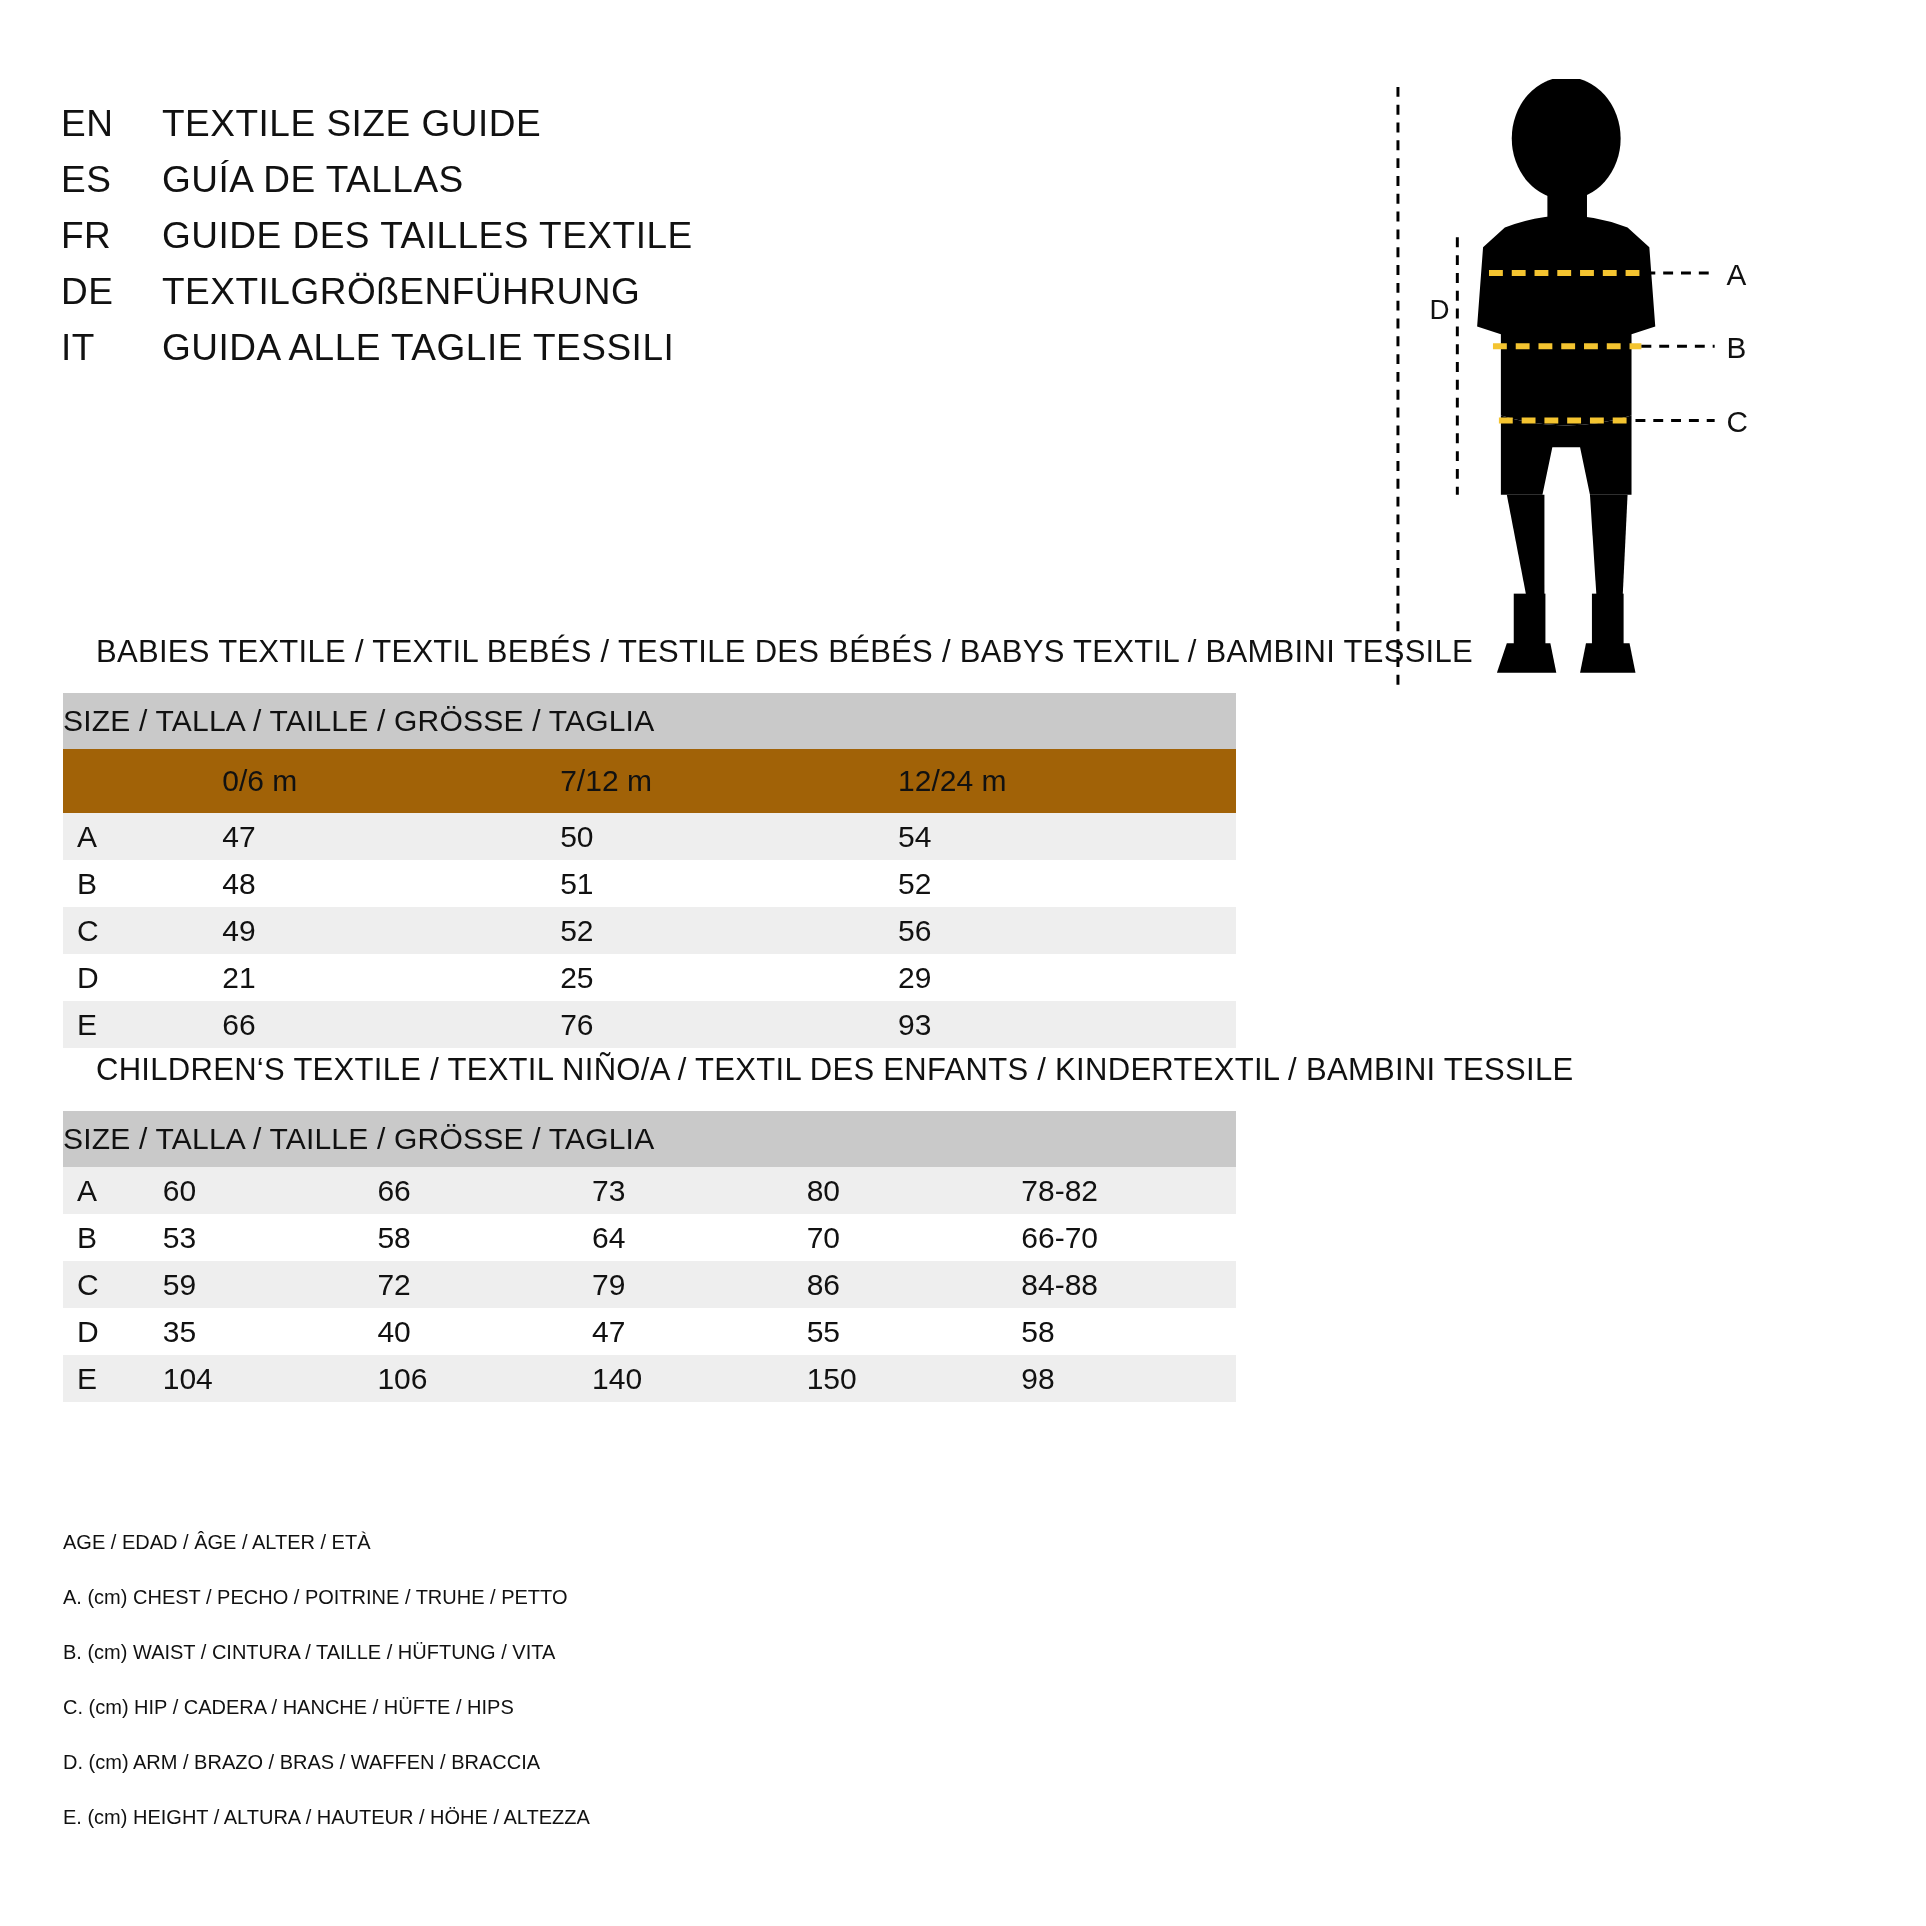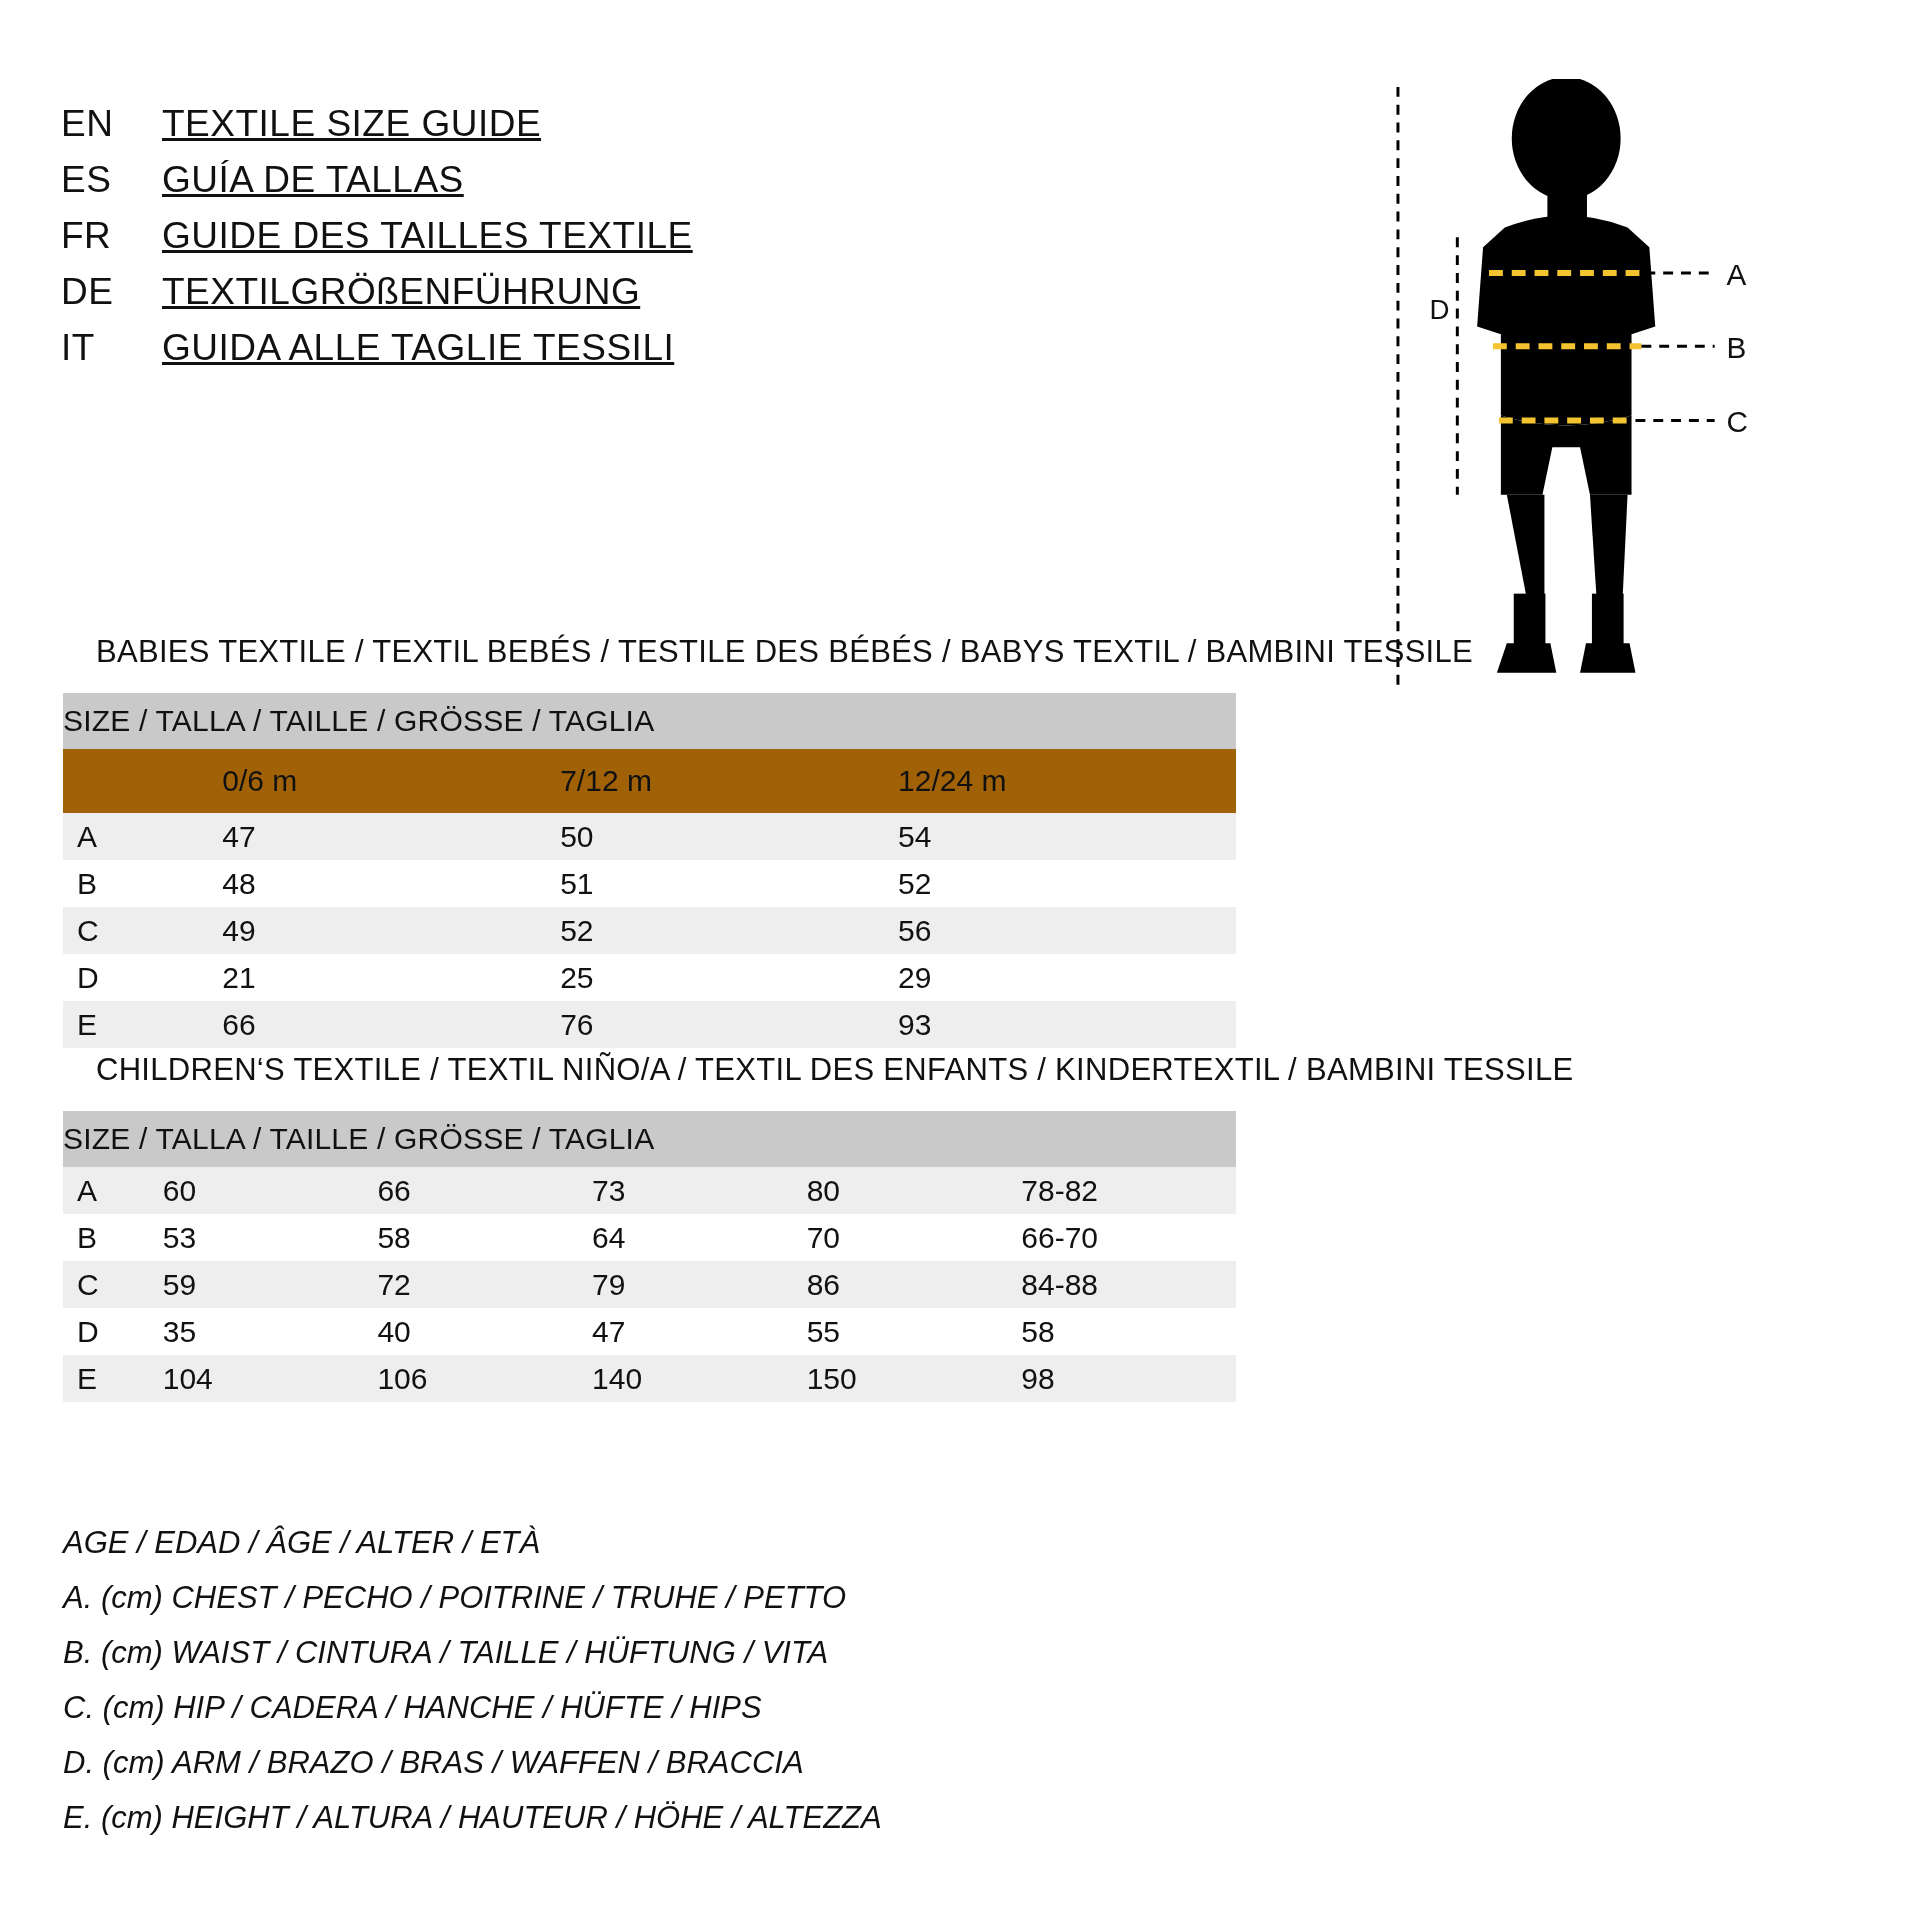--- a/index.html
+++ b/index.html
@@ -32,21 +32,20 @@
     width: 101px;
     font-size: 37px;
     letter-spacing: 0.5px;
     color: #111111;
   }
   .lang-title {
     font-size: 37px;
     letter-spacing: 0.5px;
     color: #111111;
     white-space: nowrap;
-    text-decoration: underline;
   }
 
   
   .figure-wrap {
     position: absolute;
     left: 1386px;
     top: 79px;
     width: 495px;
     height: 673px;
   }
@@ -106,25 +105,24 @@
   #children-table .val-cell { width: 213px; }
 
   
   .legend {
     position: absolute;
     left: 63px;
     top: 1515px;
     width: 1188px;
   }
   .legend-row {
-    font-size: 31px;
+    font-size: 20px;
     line-height: 55px;
     color: #111111;
     white-space: nowrap;
-    font-style: italic;
   }
 </style>
 </head>
 <body>
 
 <div class="lang-block">
   <div class="lang-row">
     <span class="lang-code">EN</span>
     <span class="lang-title">TEXTILE SIZE GUIDE</span>
   </div>

